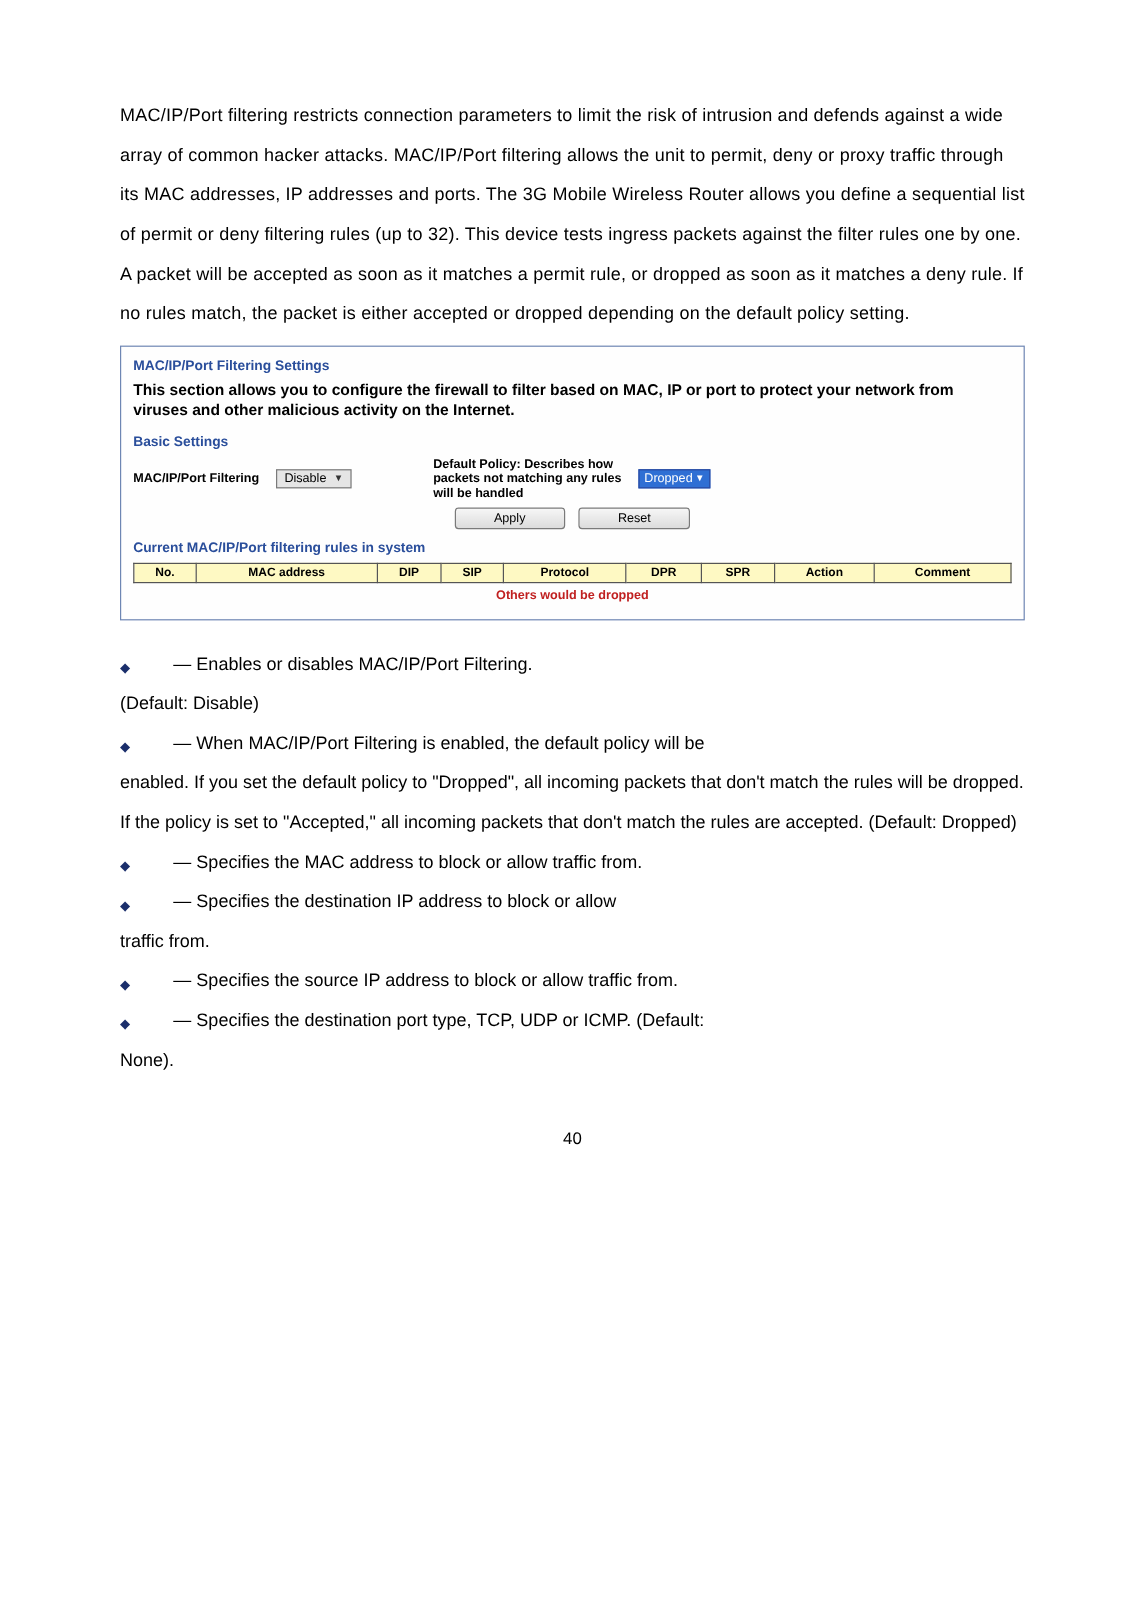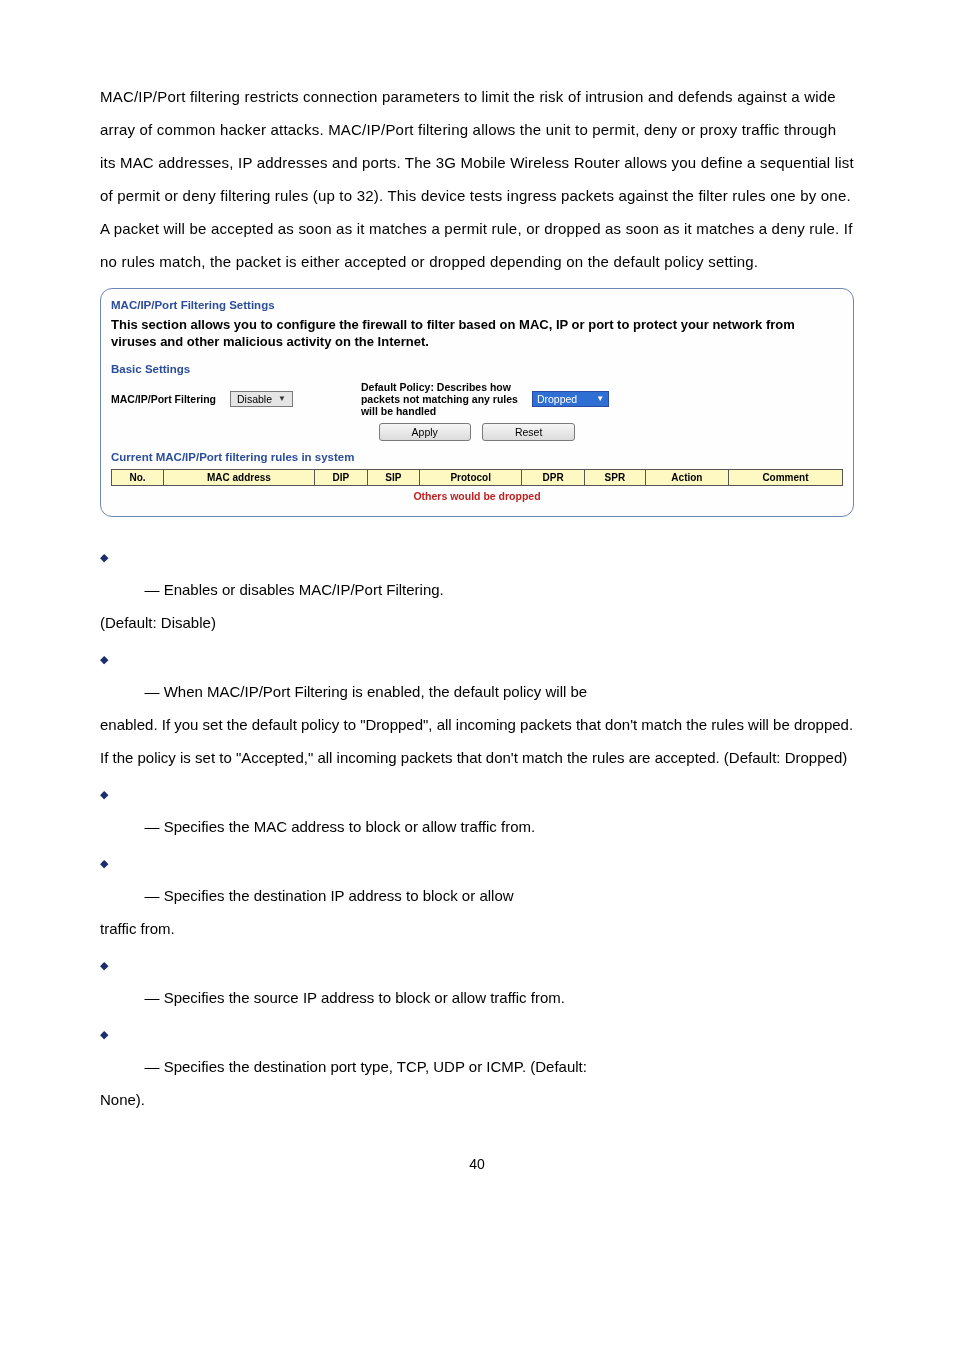--- a/index.html
+++ b/index.html
@@ -14,21 +14,21 @@
     max-width: 780px;
     margin: 0 auto;
   }
   .para {
     line-height: 2.2;
     margin-bottom: 10px;
     letter-spacing: 0.2px;
   }
   .settings-box {
     border: 1px solid #6e86b3;
-    border-radius: 12px;
+    border-radius: 0;
     padding: 6px 10px 14px 10px;
     background: #fefefe;
     margin-top: 6px;
     margin-bottom: 20px;
     font-size: 11px;
   }
   .sec-title {
     color: #2a4e9b;
     font-weight: bold;
     font-size: 11.5px;
@@ -68,21 +68,21 @@
     line-height: 1.15;
   }
   .dropped {
     display: inline-flex;
     align-items: center;
     background: #2f6fd4;
     color: #fff;
     border: 1px solid #2a4aa0;
     padding: 1px 4px;
     font-size: 10.5px;
-    gap: 19px;
+    gap: 2px;
   }
   .btns {
     text-align: center;
     margin: 6px 0 10px 0;
   }
   .btn {
     display: inline-block;
     background: linear-gradient(#f6f6f6, #dcdcdc);
     border: 1px solid #7a7a7a;
     border-radius: 3px;
@@ -114,21 +114,20 @@
     align-items: flex-start;
   }
   .bullet {
     color: #1a2e6b;
     font-size: 11px;
     margin-right: 36px;
     margin-top: 8px;
   }
   .bullet-text {
     flex: 1;
-    margin-top: 36px;
   }
   .after-bullet {
     line-height: 2.2;
   }
   .page-num {
     text-align: center;
     margin-top: 40px;
     font-size: 14px;
   }
   .caret {

